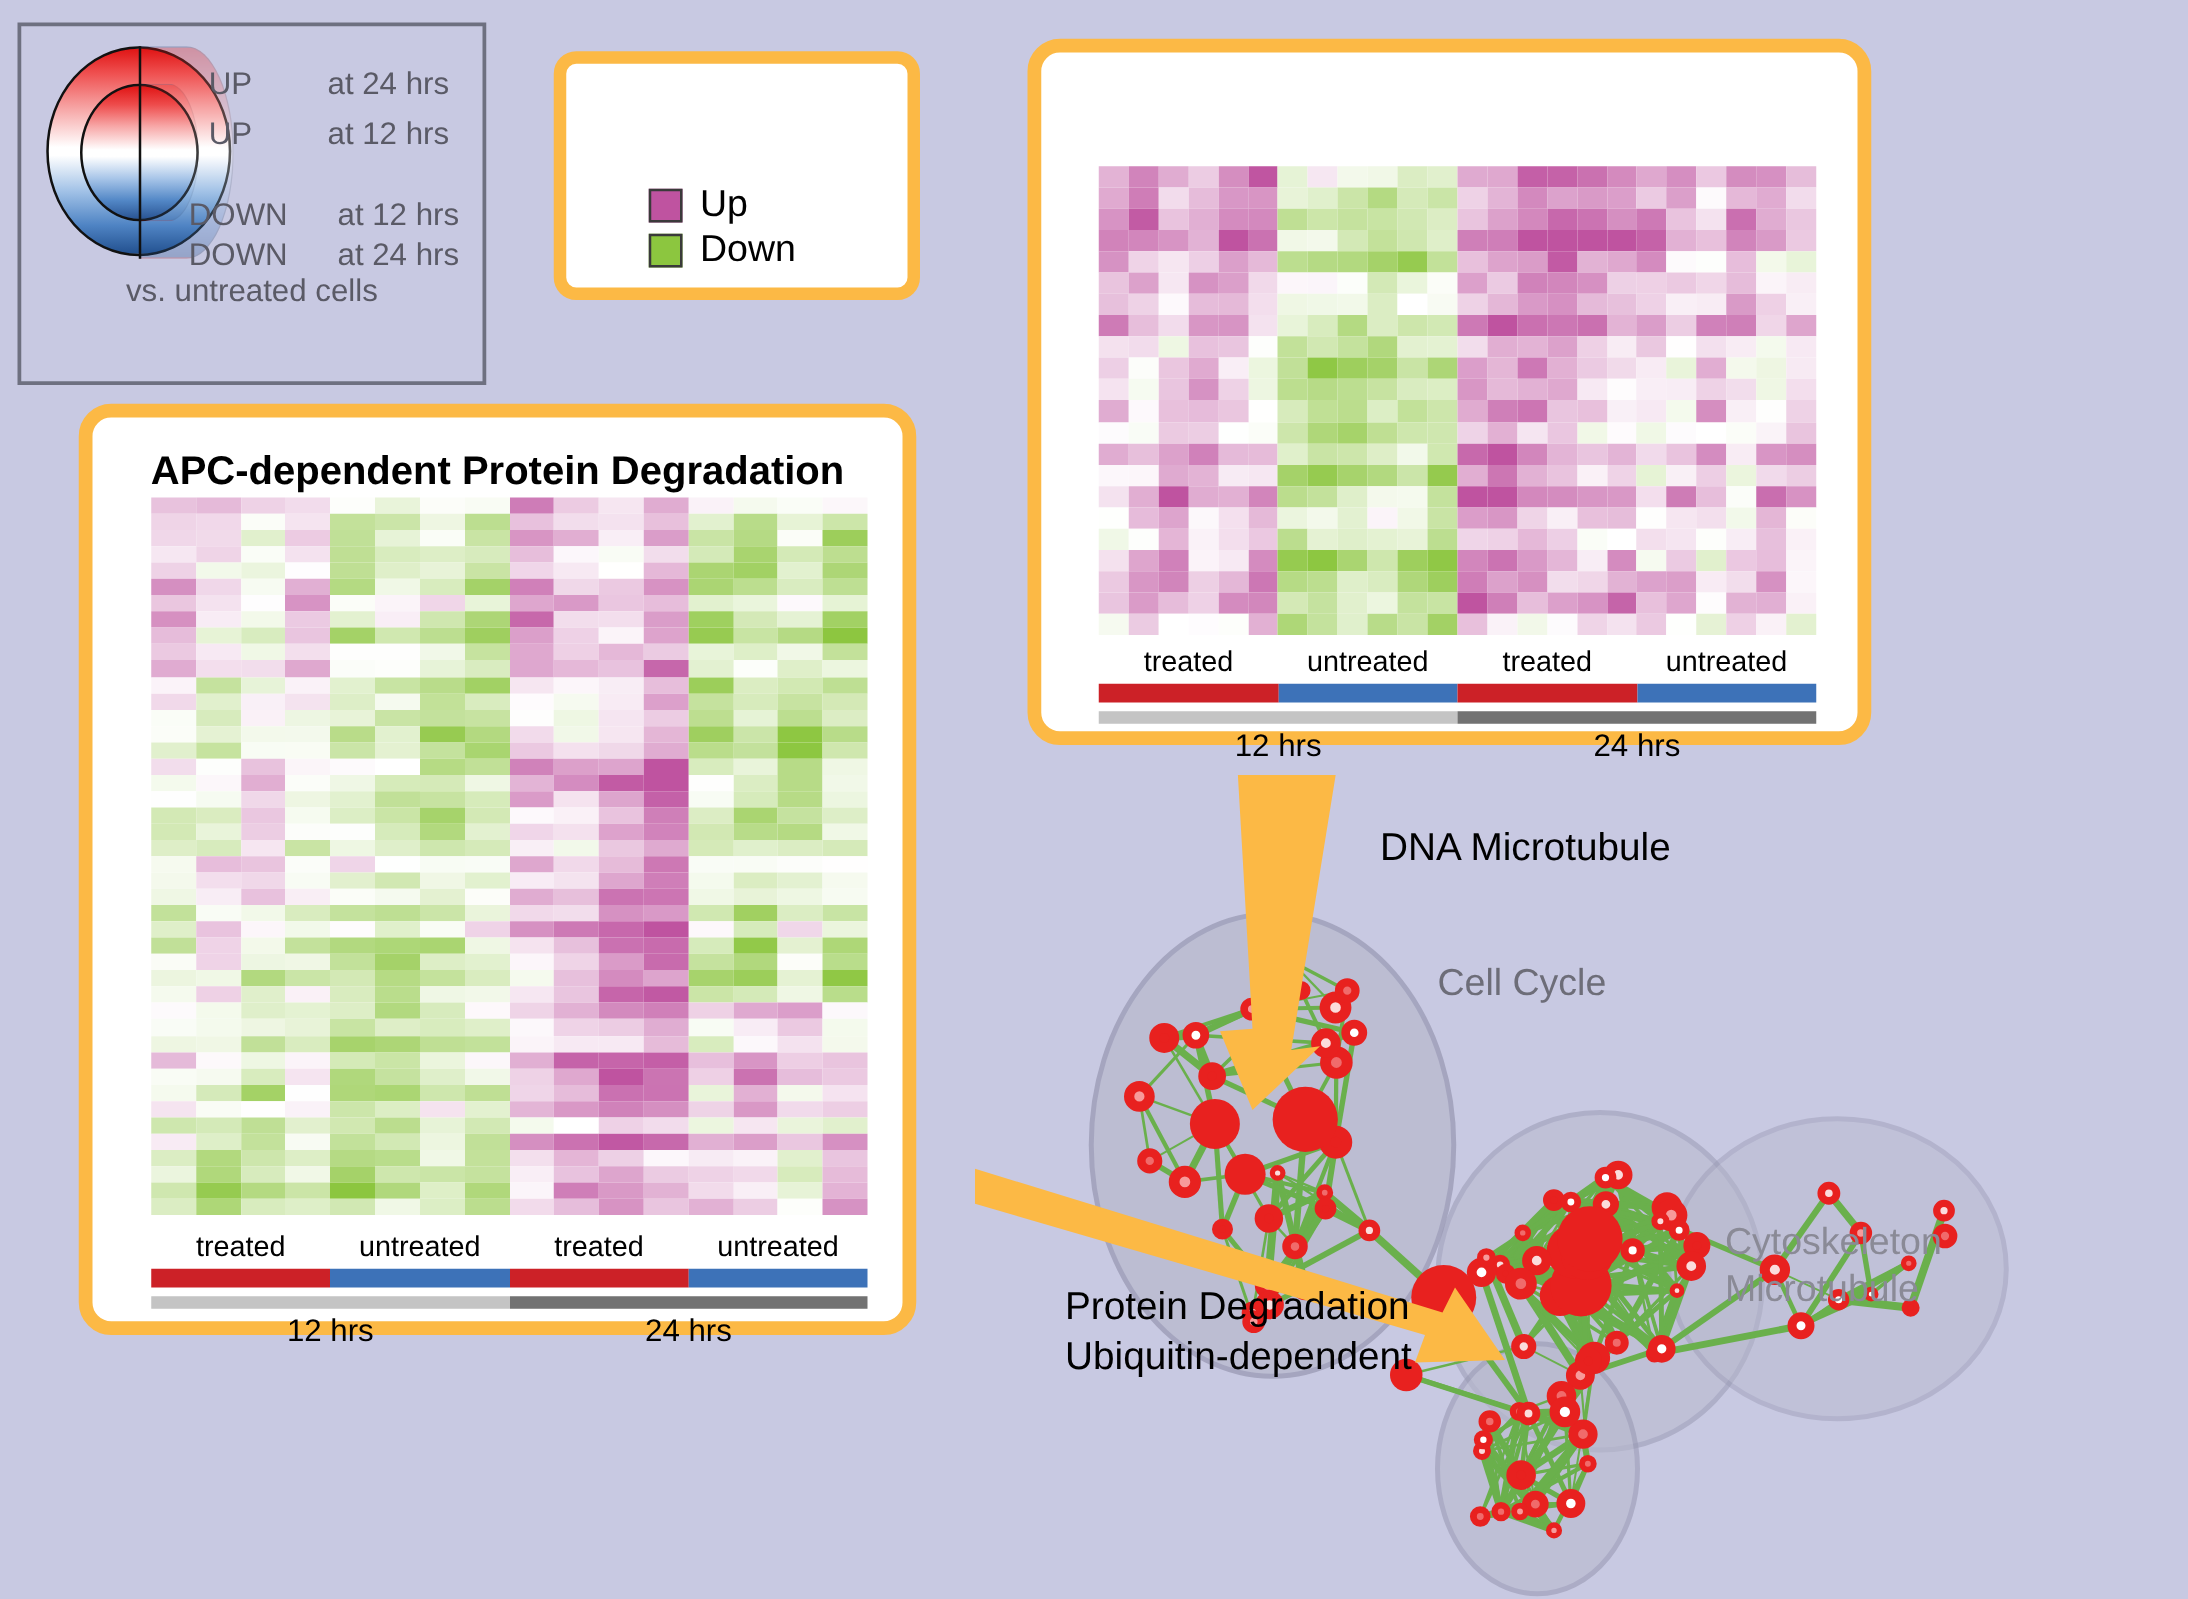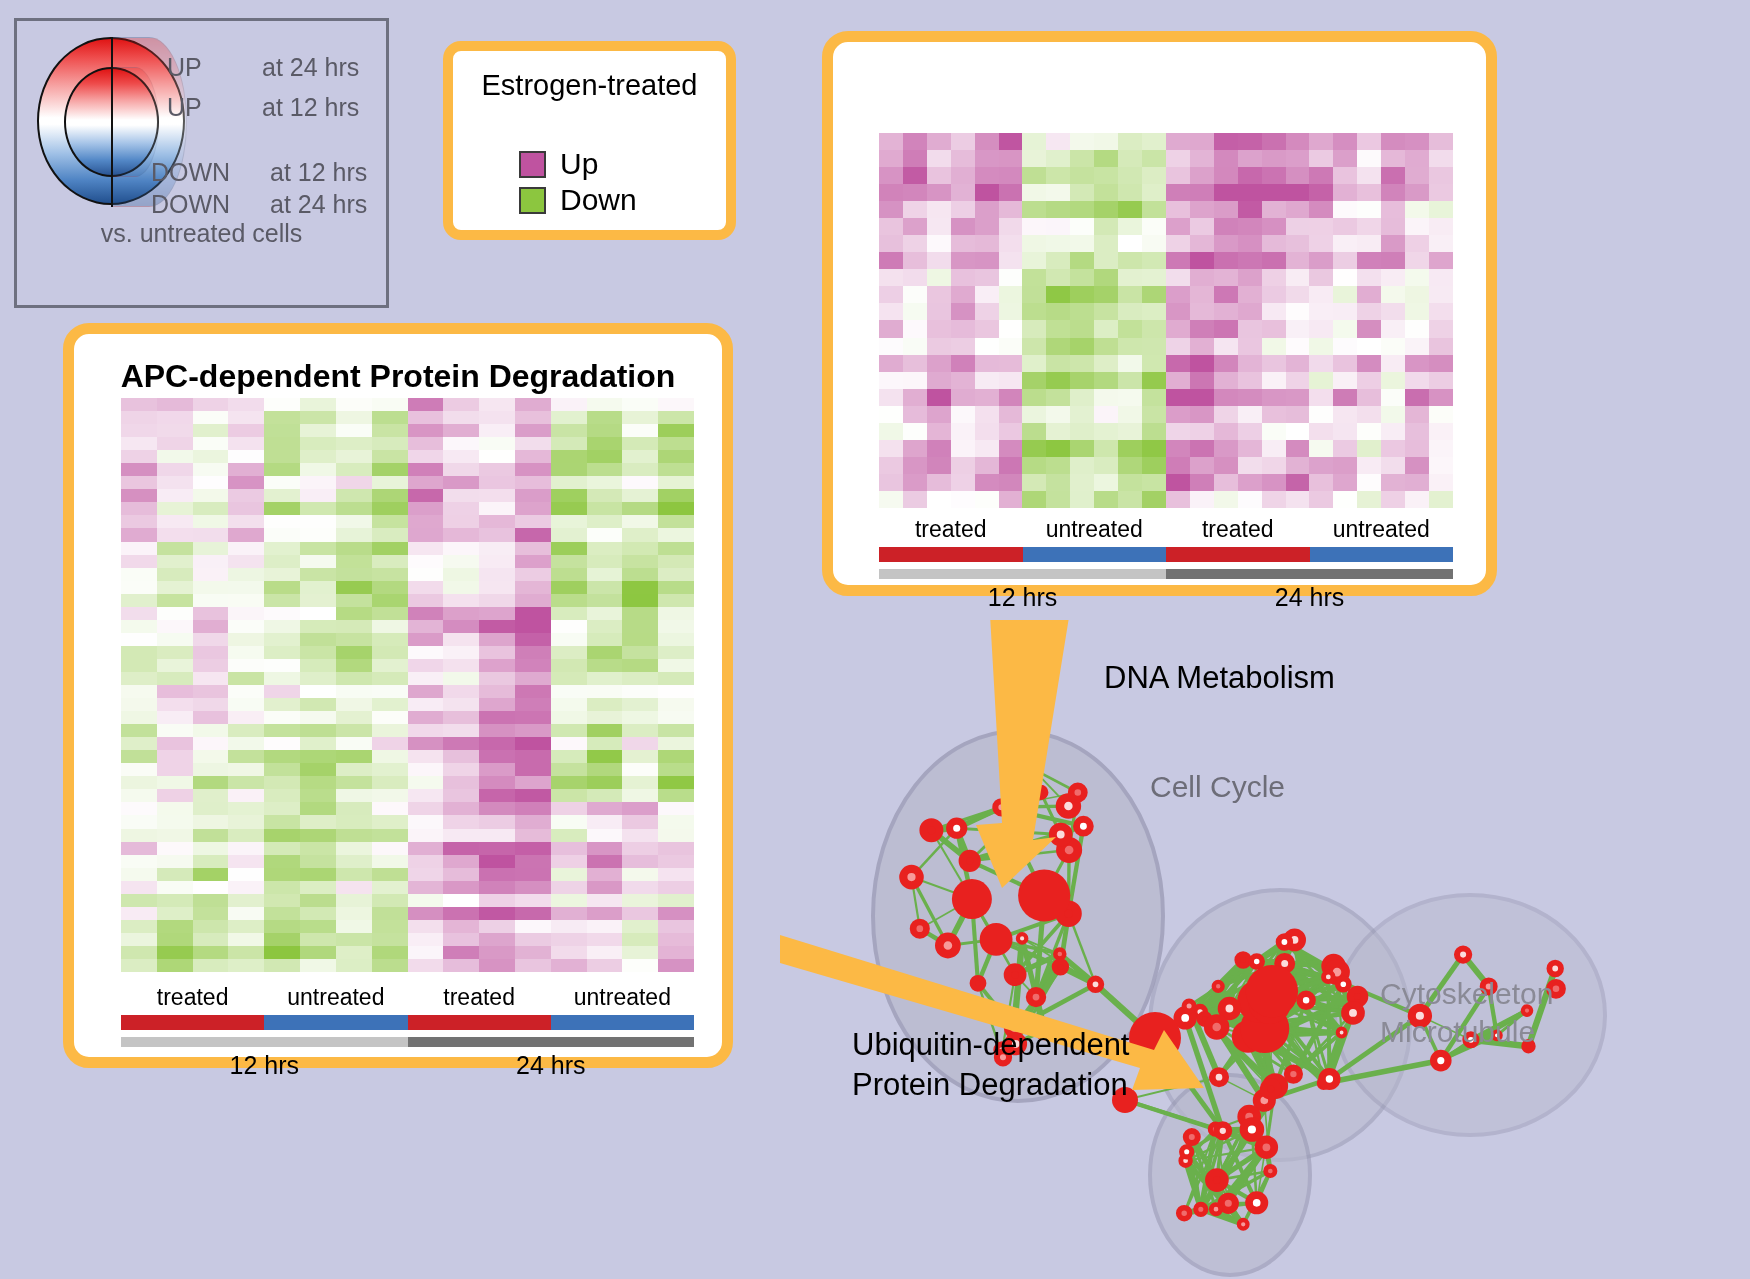--- a/index.html
+++ b/index.html
@@ -113,21 +113,20 @@
     <div class="wheel-lab" style="left:253px;top:138px;">at 12 hrs</div>
     <div class="wheel-lab" style="left:134px;top:170px;">DOWN</div>
     <div class="wheel-lab" style="left:253px;top:170px;">at 24 hrs</div>
     <div class="wheel-cap">
       <div>vs. untreated cells</div>
     </div>
   </div>
 
   <div class="legend-card">
     <div class="legend-title">
-      <div>Estrogen-treated</div>
     </div>
     <div class="legend-rows">
       <div class="legend-row">
         <i class="sw" id="sw-up" style="background: rgb(191, 83, 160);"></i>
         <span>Up</span>
       </div>
       <div class="legend-row">
         <i class="sw" id="sw-down" style="background: rgb(140, 198, 63);"></i>
         <span>Down</span>
       </div>
@@ -1835,25 +1834,25 @@
         </g>
 
       <g>
         <path d="M 208 -40 L 295 -40 L 253 220 L 276 217 L 222 268 L 196 205 L 222 203 Z" fill="#fcb945"></path>
       </g>
 
       <g>
         <path d="M -120 278 L -120 308 L 360 448 L 352 470 L 424 468 L 384 410 L 374 430 Z" fill="#fcb945"></path>
       </g>
     </svg>
-    <div class="net-lab" id="lab-dna">DNA Metabolism</div>
+    <div class="net-lab" id="lab-dna">DNA Microtubule</div>
     <div class="net-lab" id="lab-cc">Cell Cycle</div>
     <div class="net-lab" id="lab-mt">
       <div>Cytoskeleton</div>
       <div>Microtubule</div>
     </div>
     <div class="net-lab" id="lab-ub">
+      <div>Protein Degradation</div>
       <div>Ubiquitin-dependent</div>
-      <div>Protein Degradation</div>
     </div>
   </div>
 
 </div>
 
 </body></html>

